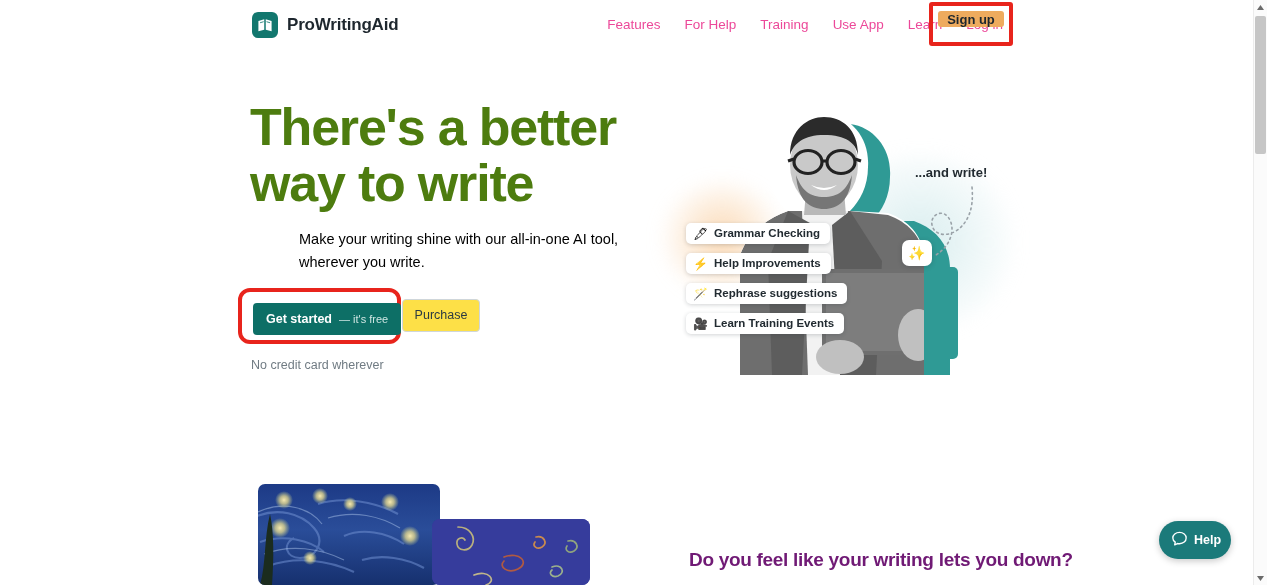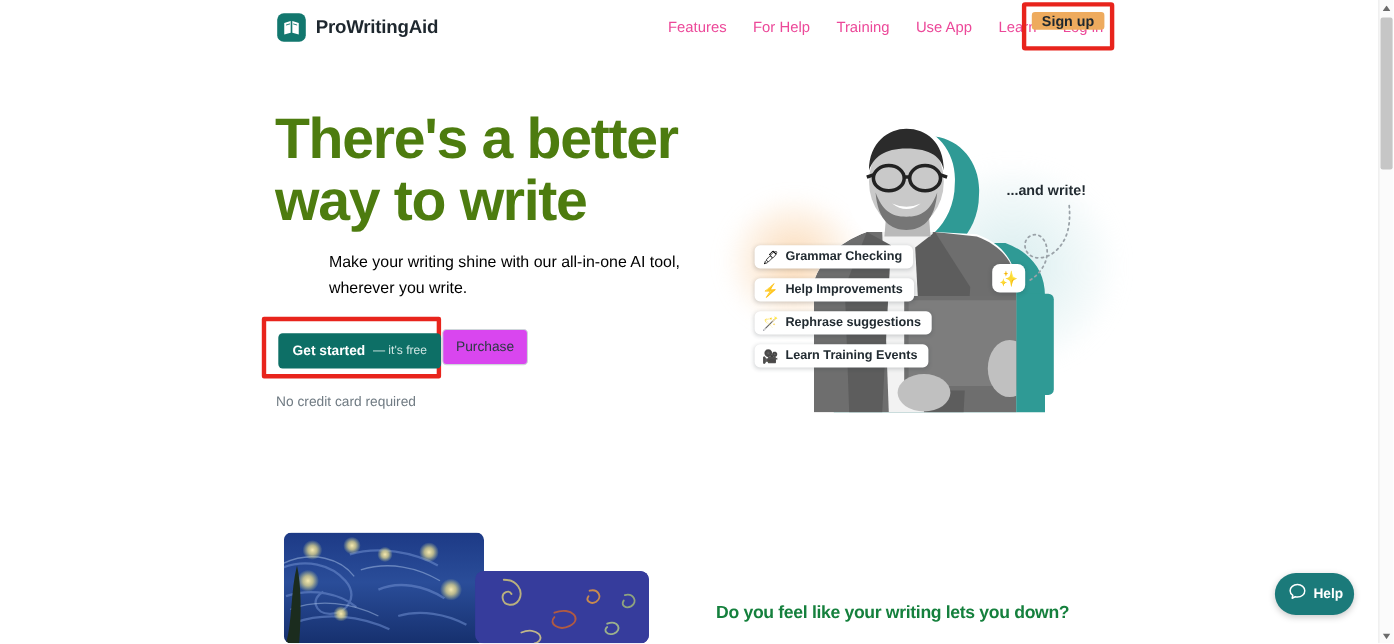--- a/index.html
+++ b/index.html
@@ -155,21 +155,21 @@
     top: 288px;
     width: 260px;
     height: 56px;
   }
   #getstarted-wrap {
     position: absolute;
     left: 0; top: 0;
     width: 163px;
     height: 56px;
     border: 4px solid #e8241c;
-    border-radius: 2px;
+    border-radius: 12px;
   }
   #getstarted-button {
     position: absolute;
     left: 11px;
     top: 11px;
     height: 32px;
     padding: 0 13px;
     background: #0d6f66;
     border: none;
     border-radius: 4px;
@@ -184,21 +184,21 @@
   }
   #getstarted-main { font-weight: bold; }
   #getstarted-sub { font-size: 11px; color: #cfe6e3; }
 
   #purchase-button {
     position: absolute;
     left: 164px;
     top: 11px;
     width: 78px;
     height: 33px;
-    background: #d946ef;
+    background: #fde047;
     border: 1px solid #cfd6da;
     border-radius: 4px;
     color: #2b3a42;
     font-family: "Liberation Sans", sans-serif;
     font-size: 12.5px;
     cursor: pointer;
     line-height: 1;
   }
 
   #nocard {
@@ -344,25 +344,25 @@
     width: 158px;
     height: 66px;
     background: #363c9c;
     border-radius: 8px;
     overflow: hidden;
   }
   #bluecard svg { display: block; }
 
   #lower-heading {
     position: absolute;
-    left: 651px;
+    left: 689px;
     top: 549px;
-    font-size: 16px;
+    font-size: 19px;
     font-weight: bold;
-    color: #15803d;
+    color: #701a75;
     letter-spacing: -0.3px;
     white-space: nowrap;
   }
 
   
   #help-widget {
     position: absolute;
     left: 1159px;
     top: 521px;
     width: 72px;
@@ -458,21 +458,21 @@
     <div id="cta-row">
       <div id="getstarted-wrap">
         <button id="getstarted-button">
           <span id="getstarted-main">Get started</span>
           <span id="getstarted-sub">— it's free</span>
         </button>
       </div>
       <button id="purchase-button">Purchase</button>
     </div>
 
-    <div id="nocard">No credit card required</div>
+    <div id="nocard">No credit card wherever</div>
 
     <div id="illustration">
 
       <div class="blob" id="blob-orange"></div>
       <div class="blob" id="blob-teal"></div>
 
       <svg id="silhouette" viewBox="0 0 245 258">
         <path d="M96 8 C72 12 60 34 62 60 C63 78 70 92 80 101
                  C60 108 44 120 36 140 L36 258 L228 258 L228 152
                  C228 128 214 112 192 104 L150 104

